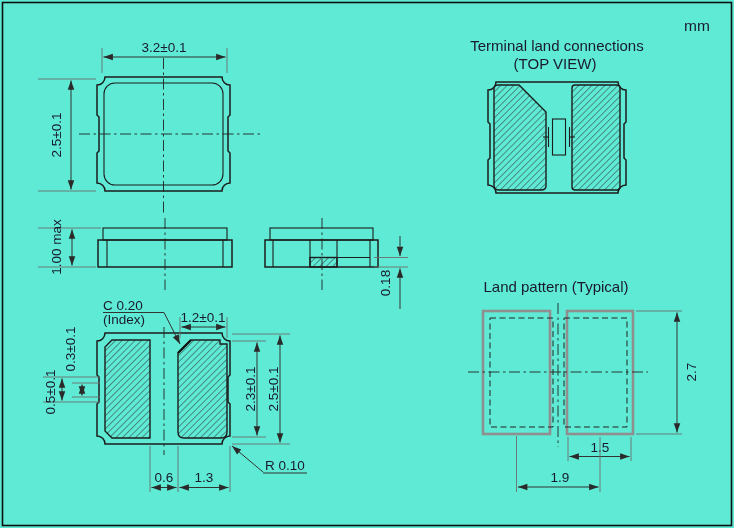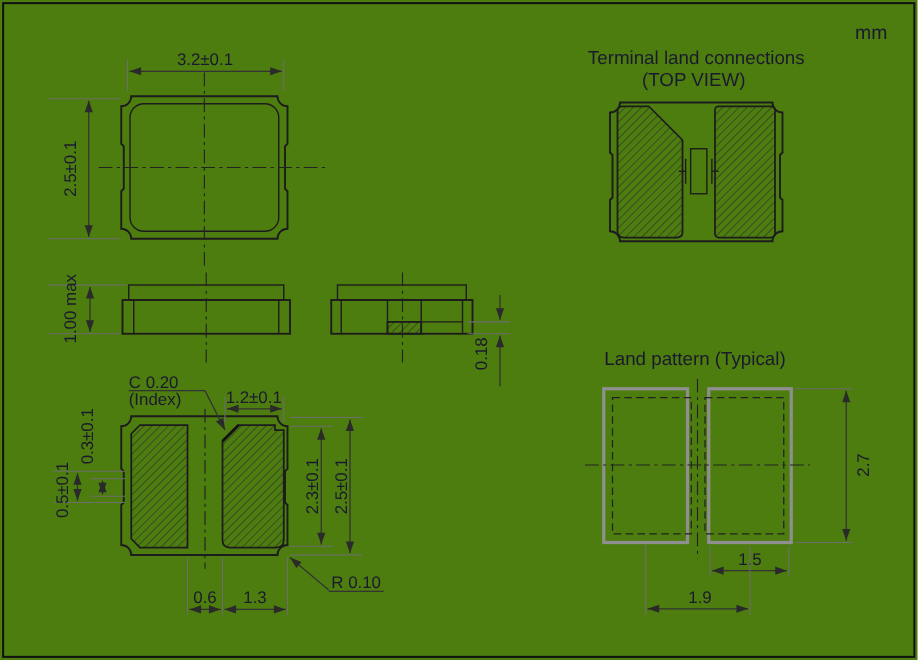--- a/index.html
+++ b/index.html
@@ -1,16 +1,16 @@
 <!DOCTYPE html>
 <html><head>
 <meta charset="utf-8">
 <style>
   html,body{margin:0;padding:0;background:#e8e8e8;}
-  #stage{width:734px;height:528px;background:#4d7c0f;position:relative;overflow:hidden;}
+  #stage{width:734px;height:528px;background:#5eead4;position:relative;overflow:hidden;}
   svg{display:block;}
   svg text{font-family:"Liberation Sans","DejaVu Sans",sans-serif;fill:#1a1a2e;}
   .dim-t{font-size:13.5px;}
   .title-t{font-size:15px;}
   .unit-t{font-size:15.5px;}
   .vt{dominant-baseline:central;}
   .obj{stroke:#1c1c1c;stroke-width:1.5;fill:none;stroke-linejoin:miter;}
   .objthin{stroke:#1c1c1c;stroke-width:1.1;fill:none;}
   .ext{stroke:#6e6e6e;stroke-width:0.9;fill:none;}
   .dim{stroke:#333;stroke-width:1;fill:none;}

